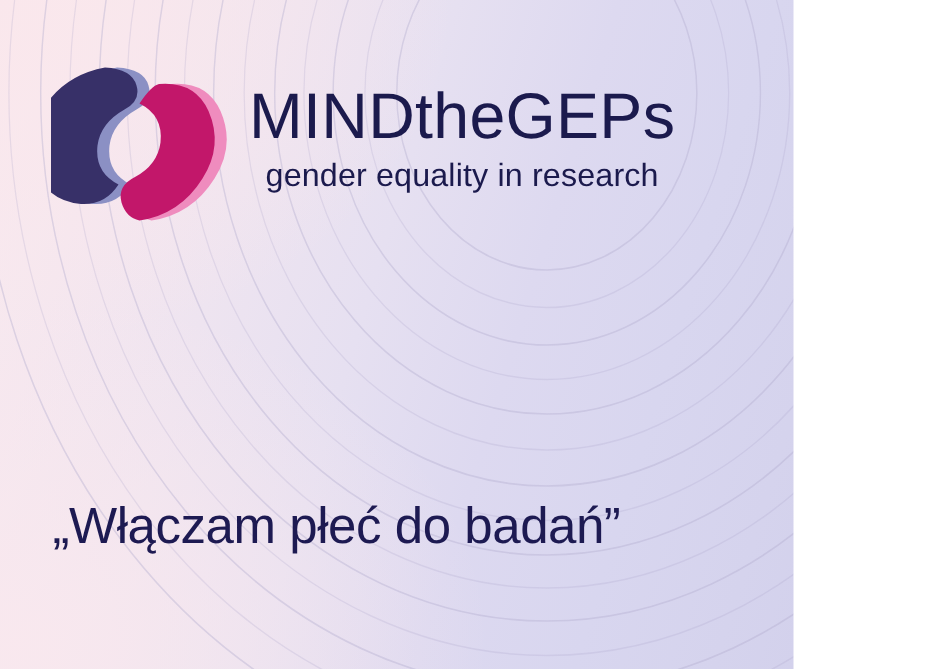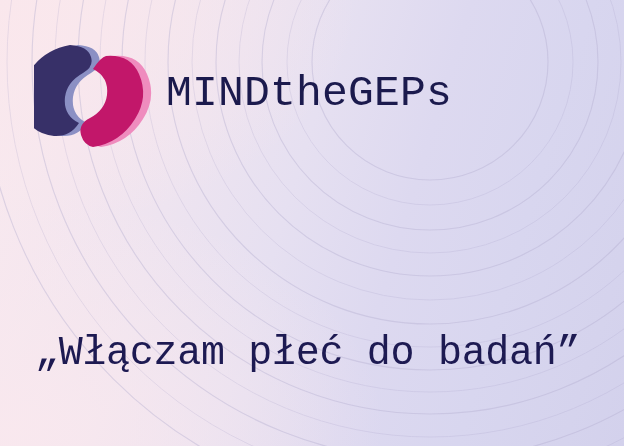--- a/index.html
+++ b/index.html
@@ -4,24 +4,24 @@
 <title>MINDtheGEPs — Rozstrzygnięcie konkursu</title>
 <style>
   html, body {
     margin: 0;
     padding: 0;
     background: #ffffff;
   }
 
   .poster {
     position: relative;
-    width: 624px;
+    width: 529px;
     height: 446px;
     overflow: hidden;
-    font-family: Liberation Mono, monospace;
+    font-family: Liberation Sans, sans-serif;
     
     background:
       radial-gradient(130% 115% at 2% 96%, rgba(249,232,238,0.95) 0%, rgba(249,232,238,0.0) 46%),
       radial-gradient(120% 110% at 0% 0%, rgba(250,231,236,0.98) 0%, rgba(250,231,236,0.0) 48%),
       linear-gradient(107deg,
         #f9eaef 0%,
         #f5e7ef 14%,
         #eee4f0 30%,
         #e6e0f1 46%,
         #ddd9f0 62%,
@@ -97,21 +97,21 @@
     margin: 0;
   }
   .headline .hl-line { display: block; }
 
   
   .subtitle {
     position: absolute;
     left: 35px;
     top: 332px;
     width: 560px;
-    font-size: 40px;
+    font-size: 34px;
     line-height: 1.12;
     font-weight: 400;
     letter-spacing: -0.3px;
     color: #1d1a52;
     margin: 0;
   }
 </style>
 </head>
 <body>
 
@@ -153,19 +153,20 @@
 
       <path d="M80 20 q24 -2 33 18 q10 23 -4 45 q-15 24 -42 28 q-9 -2 -12 -12
                q-3 -11 9 -17 q15 -8 17 -23 q2 -18 -14 -26 q8 -12 13 -13 z" fill="#ef8cbe"></path>
 
       <path d="M72 20 q24 -2 33 18 q10 23 -4 45 q-15 24 -42 28 q-9 -2 -12 -12
                q-3 -11 9 -17 q15 -8 17 -23 q2 -18 -14 -26 q8 -12 13 -13 z" fill="#c2176a"></path>
     </svg>
 
     <div class="logo-words">
       <div class="wordmark">MINDtheGEPs</div>
+      <div class="tagline">gender equality in research</div>
     </div>
   </div>
 
 
   <p class="subtitle">„Włączam płeć do badań”</p>
 
 </div>
 
 </body></html>

